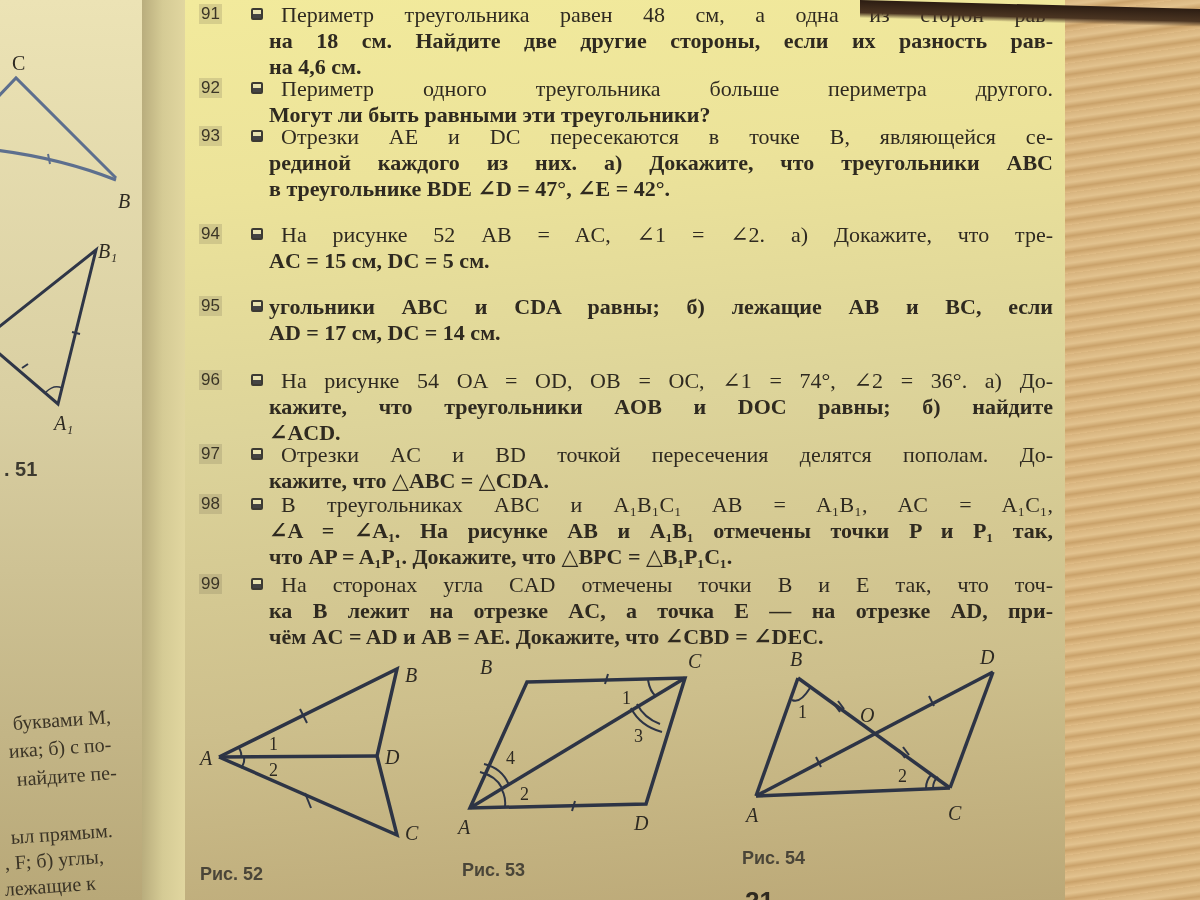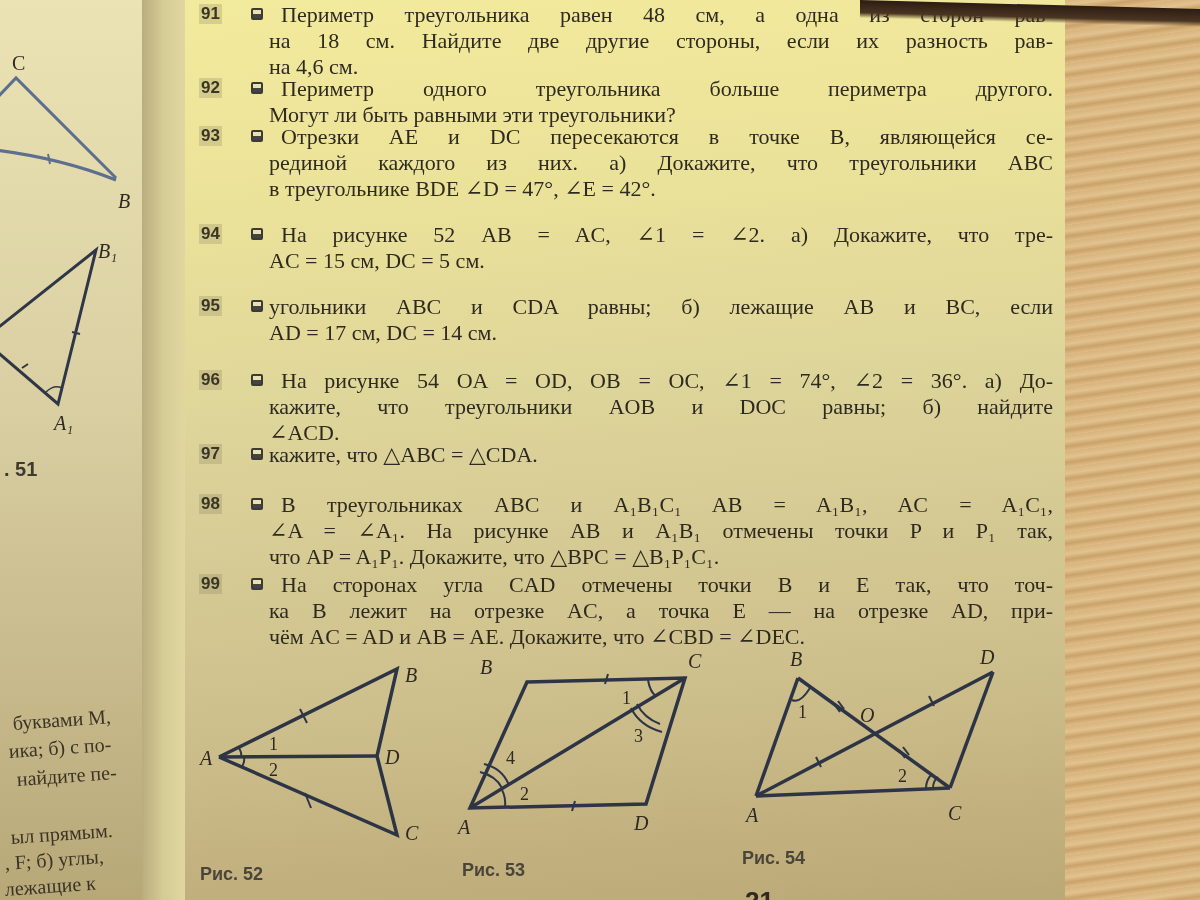--- a/index.html
+++ b/index.html
@@ -32,34 +32,34 @@
   .page {
     position:absolute; left:185px; top:0; width:880px; height:900px;
     background:linear-gradient(175deg,#f2ea9c 0%, #ece39a 20%, #ddd49a 45%, #cdbf8c 75%, #bba877 100%);
     clip-path:polygon(0 0, 100% 0, 101% 100%, 0 100%);
   }
   .problems { position:absolute; left:0; top:0; width:880px; }
   .problem { position:absolute; left:0; width:800px; }
   .pnum {
     position:absolute; left:14px; top:2px;
     font-family:"Liberation Sans","DejaVu Sans",sans-serif;
-    font-weight:bold; font-size:17px; color:#3b3526;
+    font-weight:normal; font-size:17px; color:#3b3526;
     background:rgba(120,110,80,0.22); padding:0 2px;
   }
   .pbox {
     position:absolute; left:66px; top:6px; width:12px; height:12px;
     border:2px solid #3c3a33; border-radius:2px; box-sizing:border-box;
     background:linear-gradient(180deg,#e8e2b0 55%,#444 55%);
   }
   .ptext {
     position:absolute; left:96px; top:0; width:772px;
     font-size:22px; line-height:26px; color:#2f2a20;
   }
   .ptext .line { display:block; white-space:nowrap; }
-  .ptext .line.indent0 { margin-left:-12px; }
+  .ptext .line.indent0 { margin-left:-12px;font-weight:bold; }
   .j { text-align:justify; text-align-last:justify; }
 
   .figure { position:absolute; }
   .fig-caption {
     position:absolute;
     font-family:"Liberation Sans","DejaVu Sans",sans-serif;
     font-weight:bold; font-size:18px; color:#4a4538;
   }
   .lbl { font-style:italic; fill:#2e2a22; font-size:20px; font-family:"Liberation Serif",serif; }
   .num { fill:#2e2a22; font-size:18px; font-family:"Liberation Serif",serif; }
@@ -158,20 +158,21 @@
         <span class="line j">На рисунке 54 OA = OD, OB = OC, ∠1 = 74°, ∠2 = 36°. а) До-</span>
         <span class="line j indent0">кажите,  что  треугольники  AOB  и  DOC  равны;  б) найдите</span>
         <span class="line indent0">∠ACD.</span>
       </div>
     </div>
 
     <div class="problem" style="top:442px">
       <span class="pnum">97</span>
       <span class="pbox"></span>
       <div class="ptext">
+        <span class="line j">Отрезки AC и BD точкой пересечения делятся пополам. До-</span>
         <span class="line indent0">кажите, что △ABC = △CDA.</span>
       </div>
     </div>
 
     <div class="problem" style="top:492px">
       <span class="pnum">98</span>
       <span class="pbox"></span>
       <div class="ptext">
         <span class="line j">В  треугольниках  ABC  и  A₁B₁C₁  AB = A₁B₁,  AC = A₁C₁,</span>
         <span class="line j indent0">∠A = ∠A₁. На рисунке AB и A₁B₁ отмечены точки P и P₁ так,</span>

